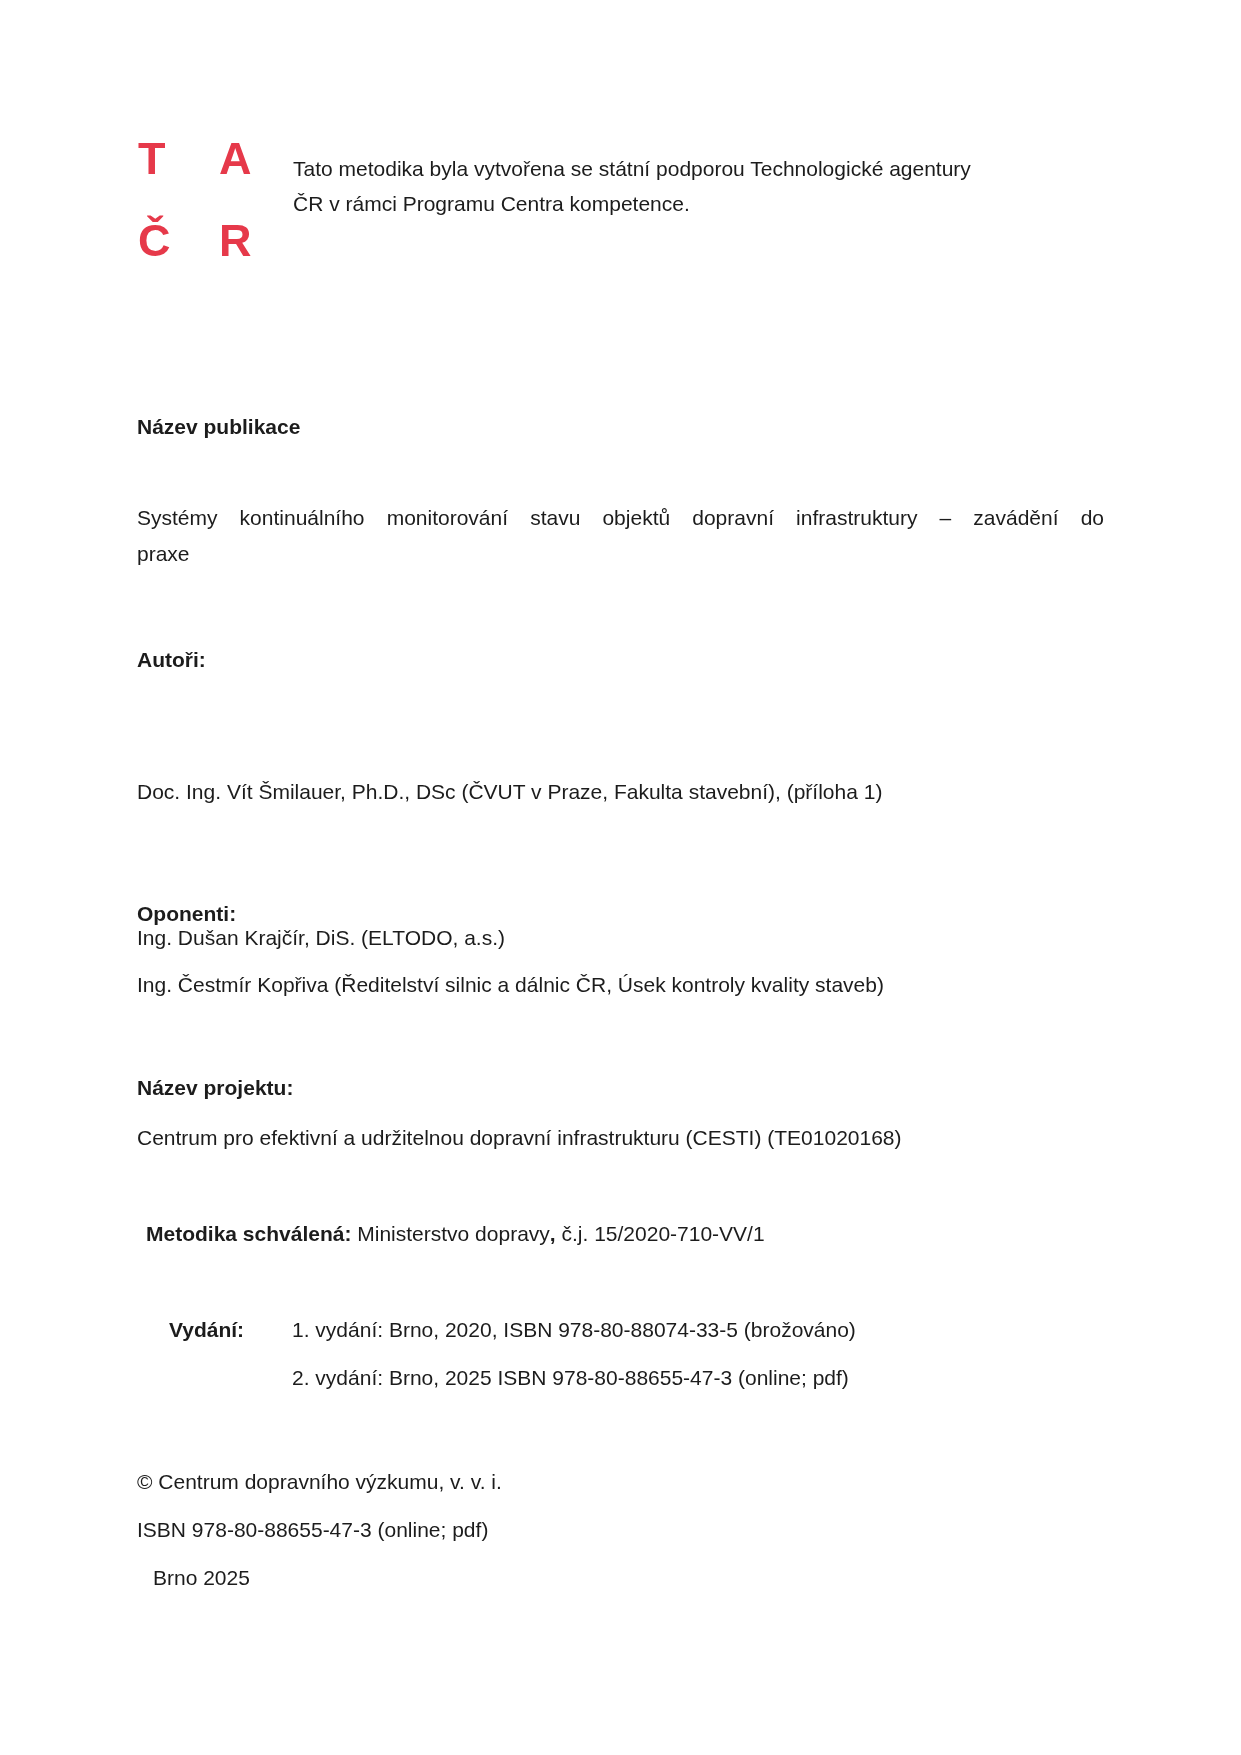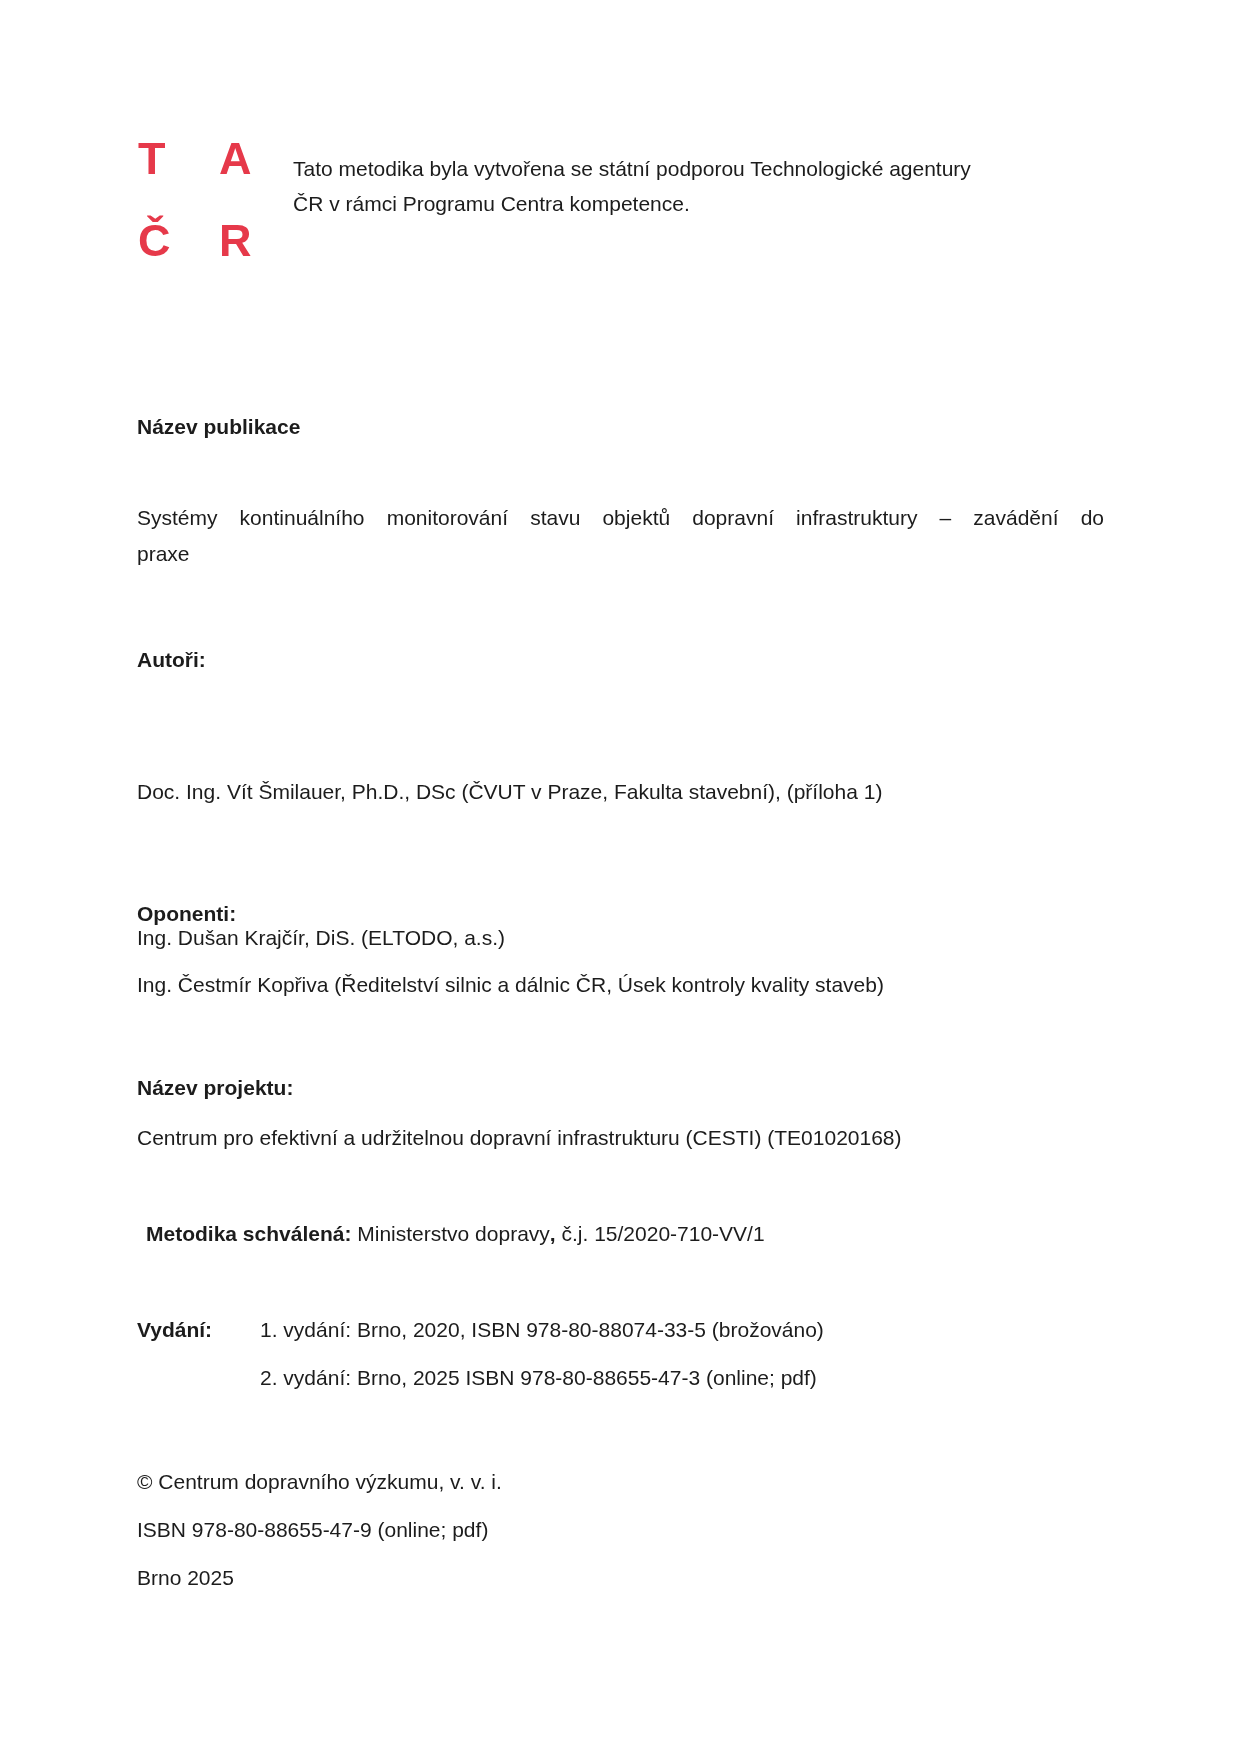--- a/index.html
+++ b/index.html
@@ -60,23 +60,23 @@
   .pos-opp-heading   { top: 902px; }
   .pos-opp-line1     { top: 926px; }
   .pos-opp-line2     { top: 973px; }
   .pos-proj-heading  { top: 1076px; }
   .pos-proj-line     { top: 1126px; }
   .pos-approval      { top: 1222px; margin-left: 9px; }
   .pos-edition-1     { top: 1318px; }
   .pos-edition-2     { top: 1366px; }
   .pos-copyright     { top: 1470px; }
   .pos-isbn          { top: 1518px; }
-  .pos-cityyear      { top: 1566px; }
+  .pos-cityyear      { top: 1566px; margin-left: 16px; }
   
-  .tab-row { display: flex; }
+  .tab-row { display: flex; margin-left: 32px; }
   .tab-label {
     flex: 0 0 123px;
     font-weight: 700;
   }
   .bold { font-weight: 700; }
 </style>
 </head>
 <body>
 
 <div class="page" style="background: rgb(255, 255, 255); color: rgb(28, 28, 28);">
@@ -116,16 +116,16 @@
   <div class="block tab-row pos-edition-1">
     <div class="tab-label">Vydání:</div>
     <div>1. vydání: Brno, 2020, ISBN 978-80-88074-33-5 (brožováno)</div>
   </div>
   <div class="block tab-row pos-edition-2">
     <div class="tab-label"></div>
     <div>2. vydání: Brno, 2025 ISBN 978-80-88655-47-3 (online; pdf)</div>
   </div>
 
   <div class="block pos-copyright">© Centrum dopravního výzkumu, v. v. i.</div>
-  <div class="block pos-isbn">ISBN 978-80-88655-47-9 (online; pdf)</div>
+  <div class="block pos-isbn">ISBN 978-80-88655-47-3 (online; pdf)</div>
   <div class="block pos-cityyear">Brno 2025</div>
 
 </div>
 
 </body></html>

